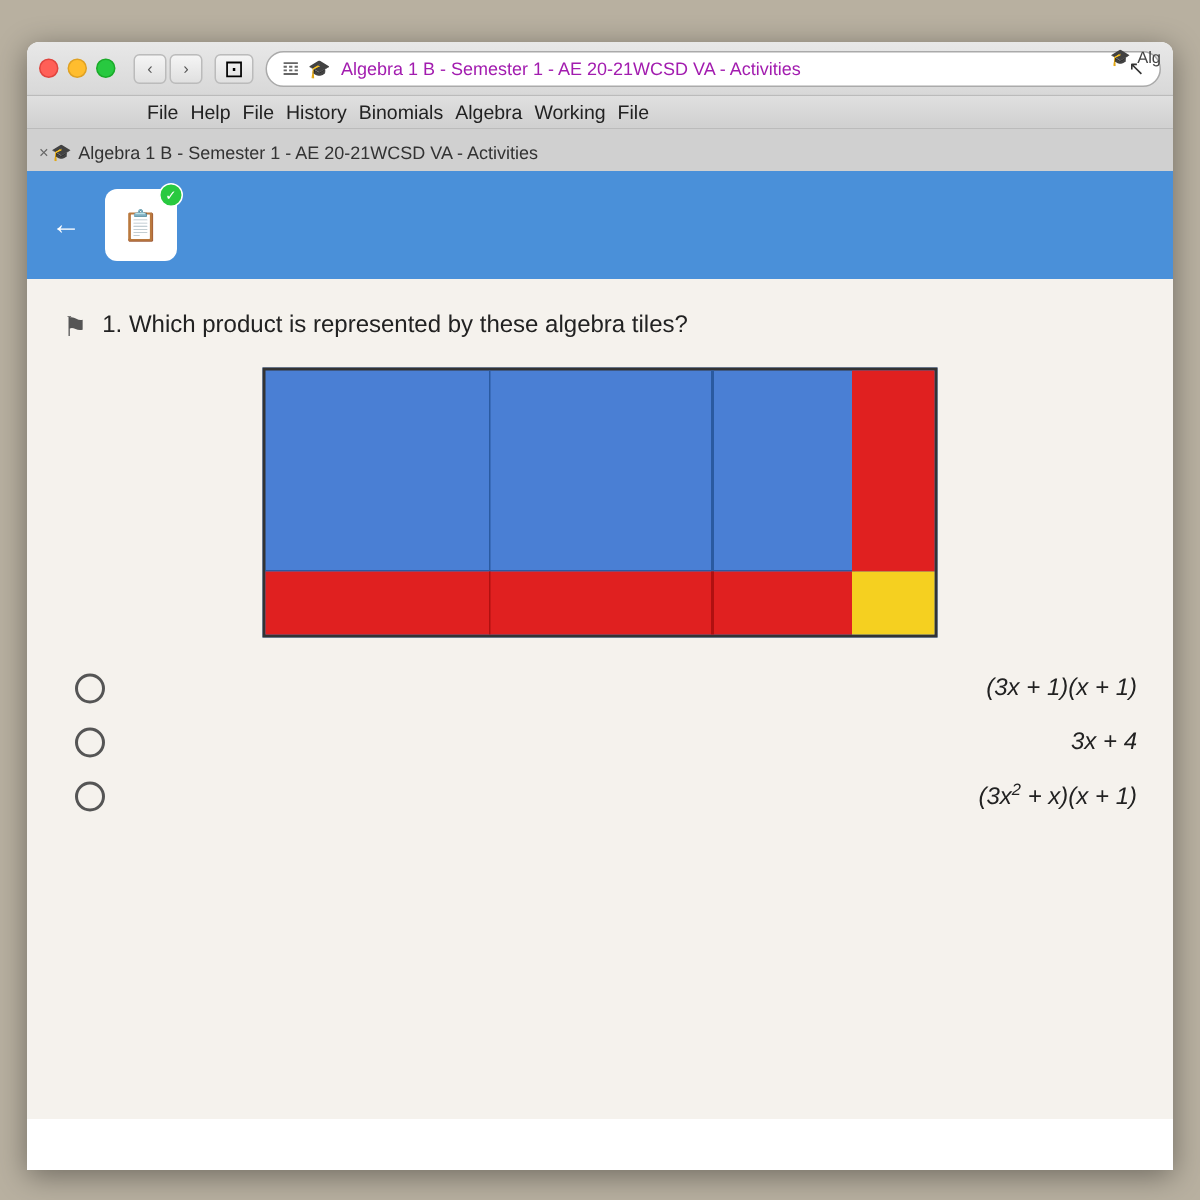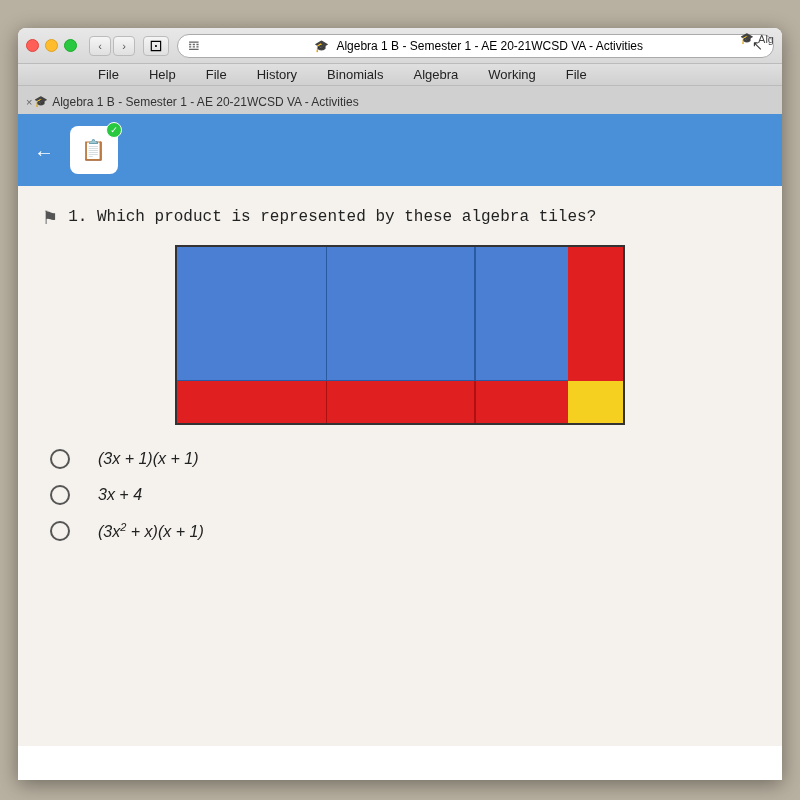--- a/index.html
+++ b/index.html
@@ -74,21 +74,21 @@
       margin-right: 8px;
     }
 
     .menu-bar {
       width: 100%;
       height: 22px;
       background: linear-gradient(to bottom, #e0e0e0, #d0d0d0);
       display: flex;
       align-items: center;
       padding: 0 100px 0 80px;
-      gap: 30px;
+      gap: 8px;
       border-bottom: 1px solid #bbb;
     }
 
     .menu-item {
       font-size: 13px;
       color: #222;
       cursor: pointer;
       white-space: nowrap;
     }
 
@@ -212,21 +212,20 @@
     .bookmark-icon {
       font-size: 18px;
       color: #555;
       margin-top: 1px;
     }
 
     .question-text {
       font-size: 16px;
       color: #222;
       line-height: 1.4;
-      font-family: Liberation Mono, monospace;
     }
 
     
     .algebra-tiles {
       margin: 16px auto 24px auto;
       width: 450px;
       height: 180px;
       position: relative;
       border: 2px solid #333;
       background: #4a7fd4;
@@ -285,20 +284,21 @@
       flex-direction: column;
       gap: 16px;
       margin-left: 8px;
     }
 
     .answer-choice {
       display: flex;
       align-items: center;
       gap: 28px;
       cursor: pointer;
+      justify-content: space-between;
     }
 
     .radio-circle {
       width: 20px;
       height: 20px;
       border-radius: 50%;
       border: 2px solid #555;
       background: transparent;
       flex-shrink: 0;
     }
@@ -365,21 +365,21 @@
         </div>
         <div class="nav-btn">
           <span>›</span>
         </div>
       </div>
       <div class="tab-view-btn">
         <span>⊡</span>
       </div>
       <div class="address-bar">
         <span style="margin-right:6px; font-size:13px; color:#666;">𝌞</span>
-        <span style="font-size:12px; color:#000000; flex:1; overflow:hidden; text-overflow:ellipsis; white-space:nowrap;text-align:center;">
+        <span style="font-size:12px; color:#a21caf; flex:1; overflow:hidden; text-overflow:ellipsis; white-space:nowrap;">
           <span style="margin-right:4px;">🎓</span>
           <span>Algebra 1 B - Semester 1 - AE 20-21WCSD VA - Activities</span>
         </span>
         <span style="font-size:13px; color:#333;">↖</span>
       </div>
       <div class="alg-tab-right">
         <span>🎓</span>
         <span>Alg</span>
       </div>
     </div>

